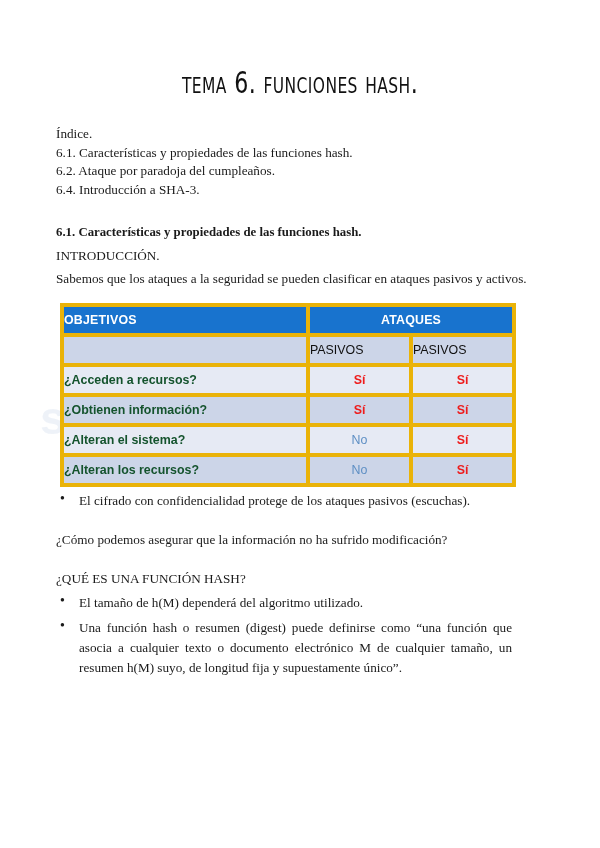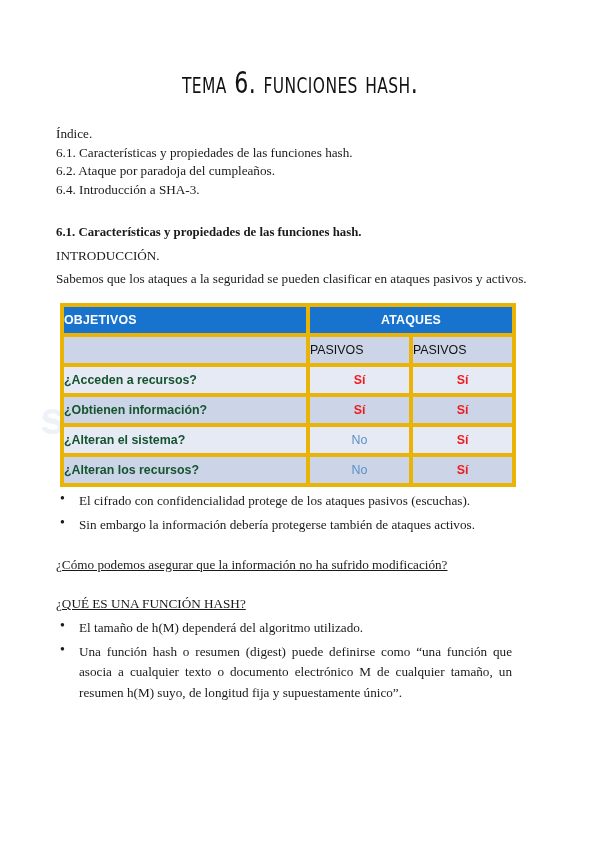--- a/index.html
+++ b/index.html
@@ -81,21 +81,21 @@
     margin-top: 4px;
     font-size: 13.2px;
     line-height: 1.5;
   }
   .para-justified {
     font-size: 13.2px;
     line-height: 1.62;
     text-align: justify;
     margin-top: 2px;
   }
-  .gap-line { margin-top: 19px; text-decoration: underline; }
+  .gap-line { margin-top: 19px; }
 
   
   .table-wrap {
     position: relative;
     z-index: 1;
     margin-top: 14px;
     margin-left: 4px;
   }
   table.matrix {
     border-collapse: collapse;
@@ -237,21 +237,20 @@
           <td class="cell-label">¿Alteran los recursos?</td>
           <td class="cell-val val-no">No</td>
           <td class="cell-val val-si">Sí</td>
         </tr>
       </tbody>
     </table>
   </div>
 
   <ul class="bullets list-after-table">
     <li>El cifrado con confidencialidad protege de los ataques pasivos (escuchas).</li>
-    <li>Sin embargo la información debería protegerse también de ataques activos.</li>
   </ul>
 
   <div class="plain-line gap-line">¿Cómo podemos asegurar que la información no ha sufrido modificación?</div>
   <div class="plain-line gap-line">¿QUÉ ES UNA FUNCIÓN HASH?</div>
 
   <ul class="bullets justify list-final">
     <li>El tamaño de h(M) dependerá del algoritmo utilizado.</li>
     <li>Una función hash o resumen (digest) puede definirse como “una función que asocia a cualquier texto o documento electrónico M de cualquier tamaño, un resumen h(M) suyo, de longitud fija y supuestamente único”.</li>
   </ul>
 

